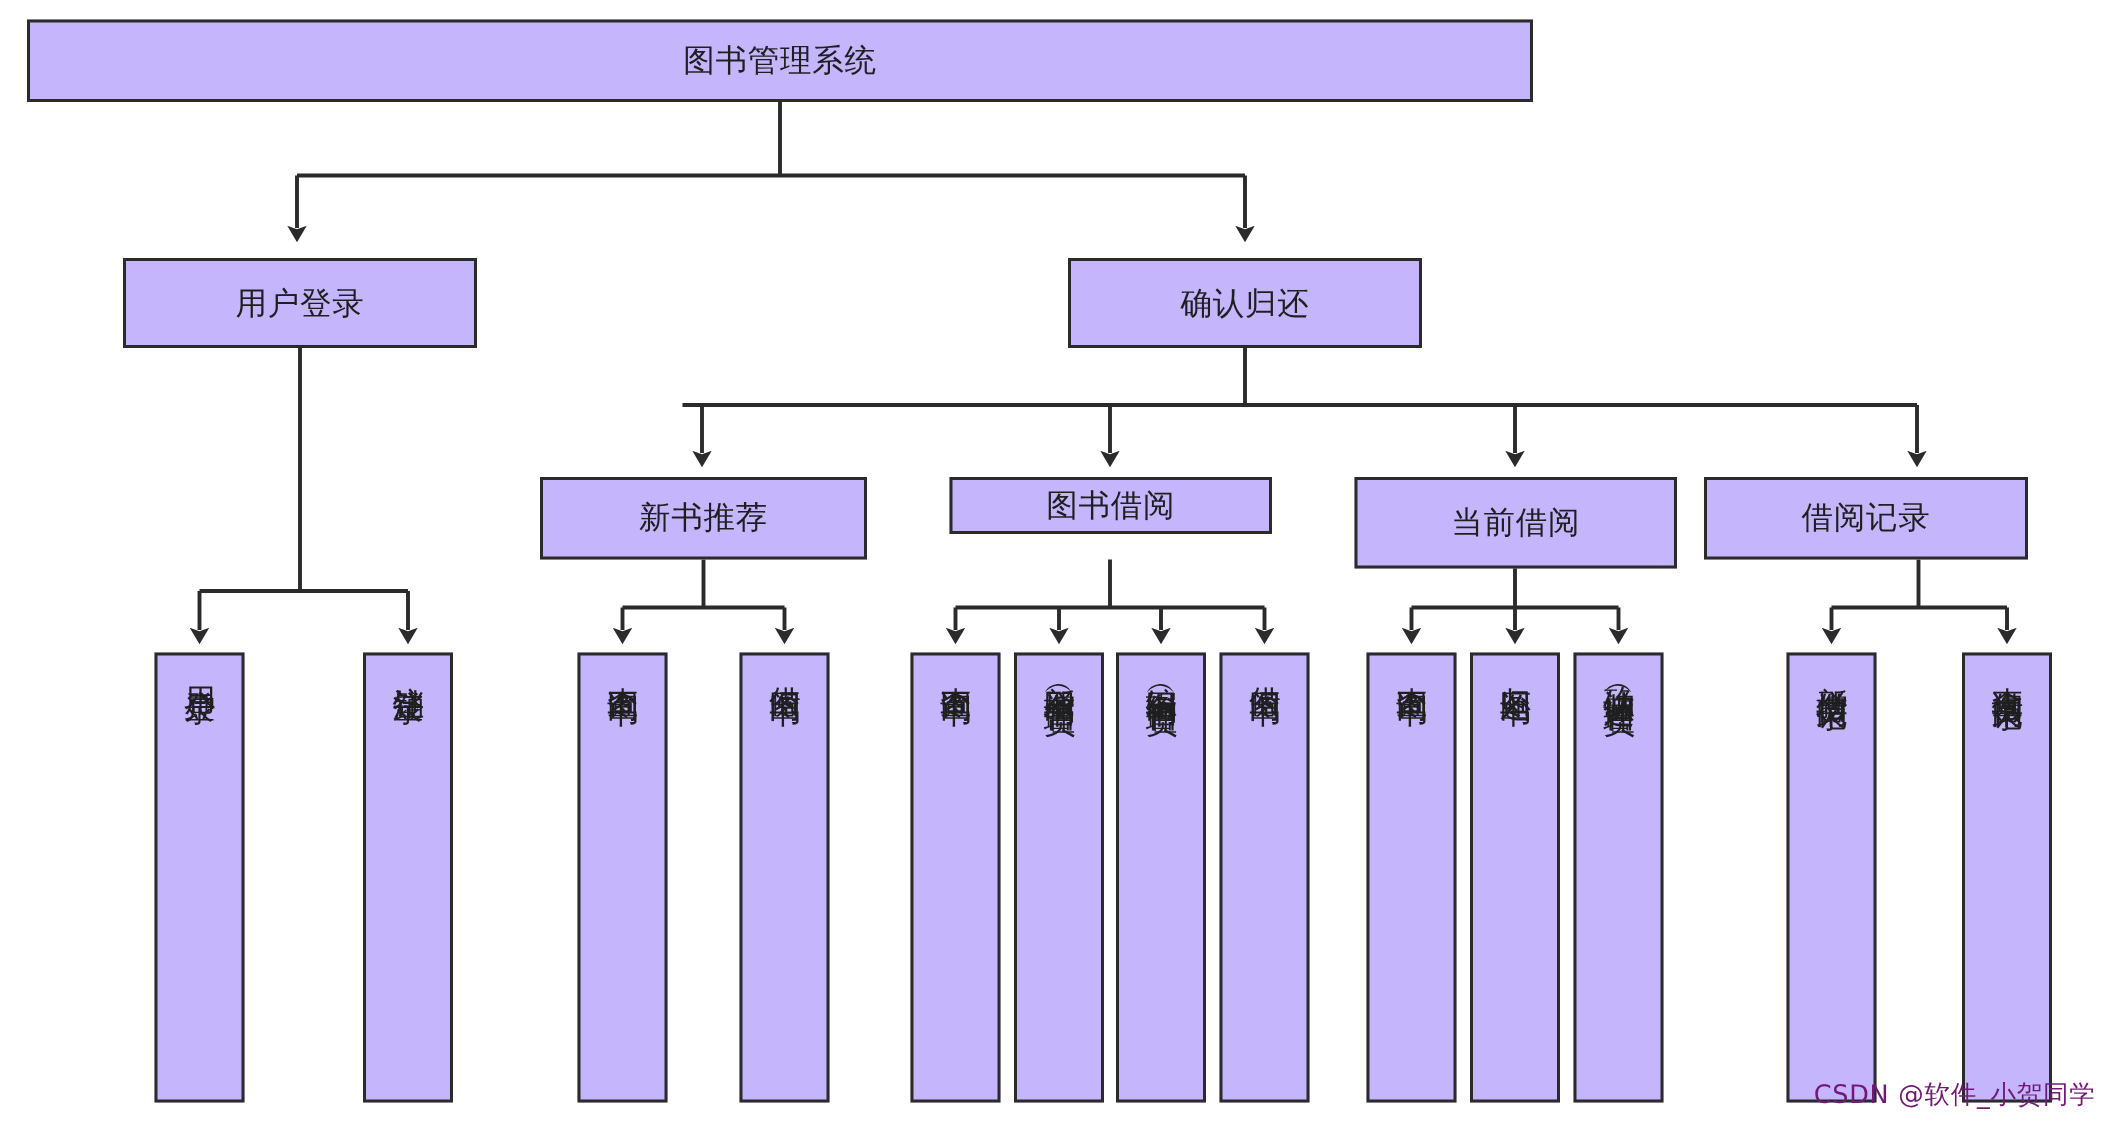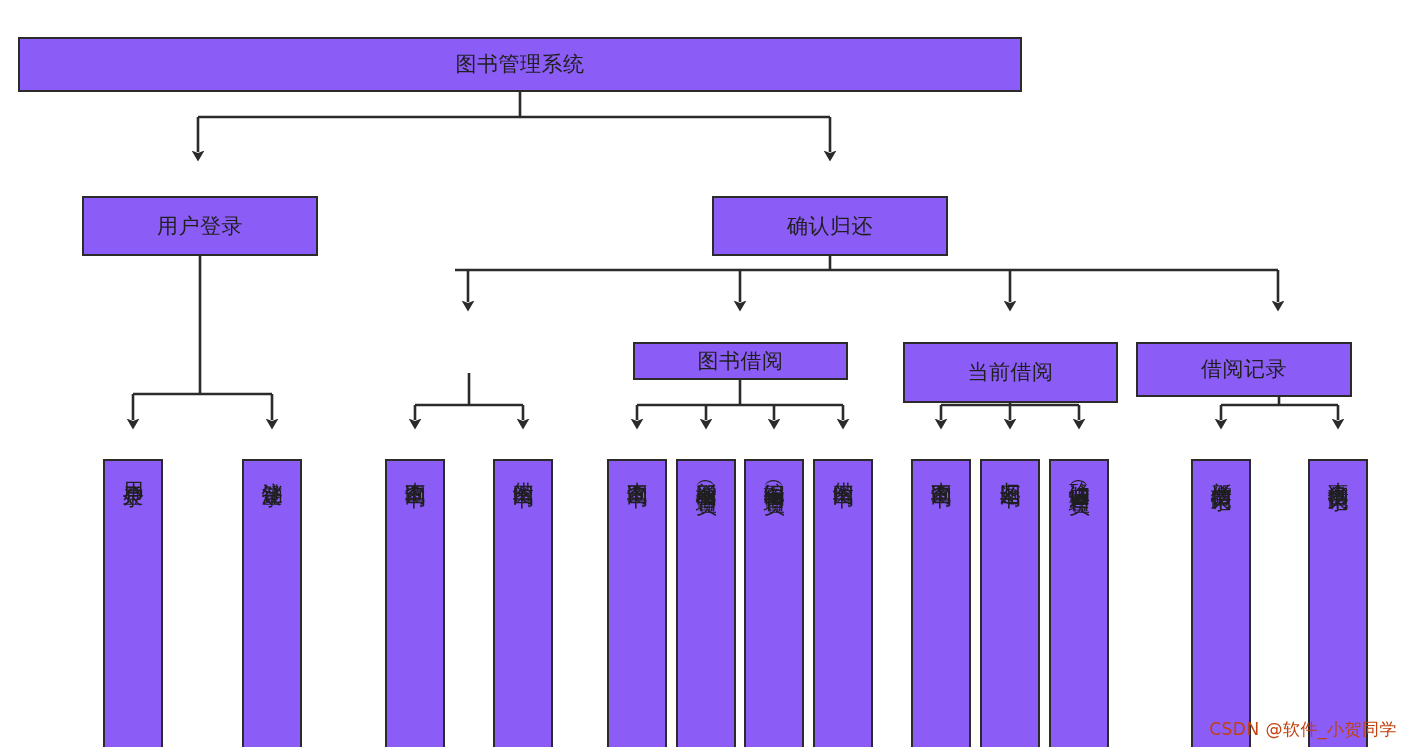--- a/index.html
+++ b/index.html
@@ -1,27 +1,27 @@
 <!DOCTYPE html>
 <html><head>
 <meta charset="utf-8">
 <style>
   html,body{margin:0;padding:0;background:#ffffff;}
   body{width:1405px;height:747px;position:relative;overflow:hidden;
        font-family:"DejaVu Sans","Liberation Sans",sans-serif;color:#1f1f1f;}
   #diagram{position:absolute;left:0;top:0;width:1405px;height:747px;}
   .node{position:absolute;box-sizing:border-box;border:2.5px solid #2b2b2b;
-        background:#8b5cf6;display:flex;align-items:center;justify-content:center;margin-top:24px;}
+        background:#c4b5fd;display:flex;align-items:center;justify-content:center;}
   .node .lbl{font-size:21px;line-height:1.25;letter-spacing:.5px;white-space:nowrap;}
   .leaf{align-items:flex-start;justify-content:center;padding-top:4px;}
   .leaf .lbl{writing-mode:vertical-rl;text-orientation:upright;
              font-size:21px;line-height:1.55;letter-spacing:2px;white-space:normal;
              max-height:292px;text-align:center;}
   .leaf.tall .lbl{max-height:280px;}
-  #wm{position:absolute;right:8px;bottom:6px;font-size:17px;color:#c2410c;
+  #wm{position:absolute;right:8px;bottom:6px;font-size:17px;color:#701a75;
       letter-spacing:.5px;white-space:nowrap;pointer-events:none;}
   svg{position:absolute;left:0;top:0;}
 </style>
 </head>
 <body>
 
 <div id="diagram">
 
   <svg width="1405" height="747" aria-hidden="true">
     <defs>
@@ -77,20 +77,23 @@
     <span class="lbl">图书管理系统</span>
   </div>
 
   <div class="node" style="left:82px;top:172px;width:236px;height:60px;">
     <span class="lbl">用户登录</span>
   </div>
   <div class="node" style="left:712px;top:172px;width:236px;height:60px;">
     <span class="lbl">确认归还</span>
   </div>
 
+  <div class="node" style="left:360px;top:318px;width:218px;height:55px;">
+    <span class="lbl">新书推荐</span>
+  </div>
   <div class="node" style="left:633px;top:318px;width:215px;height:38px;">
     <span class="lbl">图书借阅</span>
   </div>
   <div class="node" style="left:903px;top:318px;width:215px;height:61px;">
     <span class="lbl">当前借阅</span>
   </div>
   <div class="node" style="left:1136px;top:318px;width:216px;height:55px;">
     <span class="lbl">借阅记录</span>
   </div>
 

